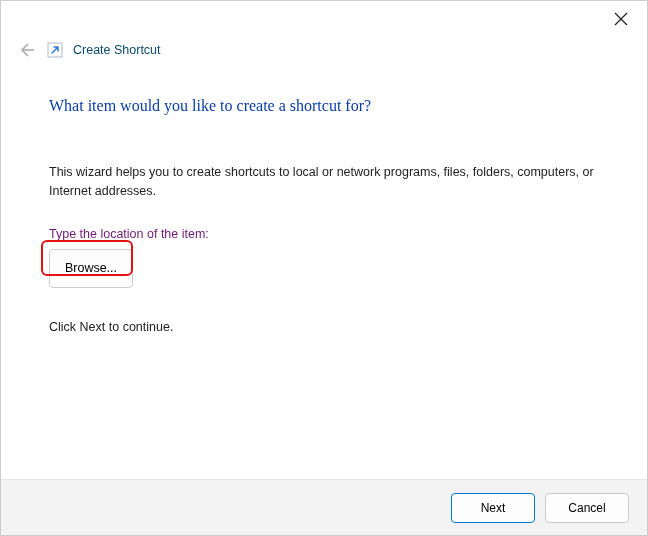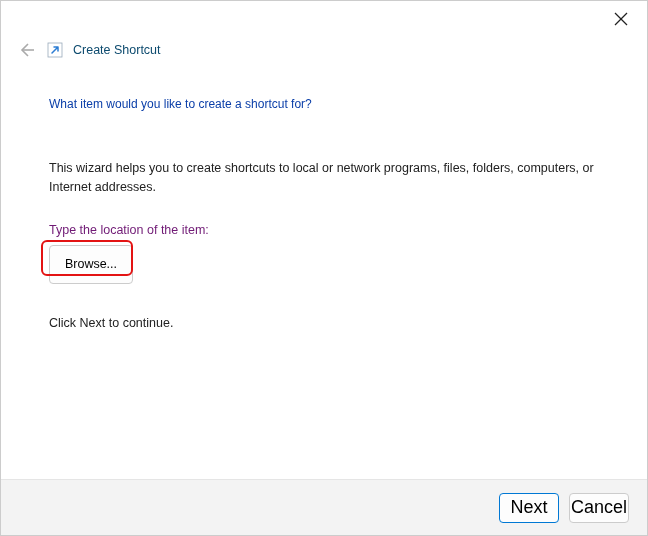--- a/index.html
+++ b/index.html
@@ -36,24 +36,25 @@
       width: 16px; height: 16px;
     }
     .dialog-title {
       font-size: 12.5px; color: #0c4a6e;
       margin-left: -2px;
     }
     .content {
       padding: 34px 44px 0 48px;
     }
     .heading {
-      font-size: 12px;
+      font-size: 16px;
       color: #0a3ea8;
       font-weight: 400;
       margin-bottom: 28px;
+      font-family: Liberation Serif, serif;
     }
     .body-text {
       font-size: 12.5px; color: #222;
       line-height: 1.5;
       margin-bottom: 26px;
       margin-top: 48px;
     }
     .label {
       font-size: 12.5px; color: #701a75;
       margin-bottom: 8px;
@@ -94,25 +95,25 @@
     .footer {
       position: absolute;
       left: 0; right: 0; bottom: 0;
       height: 56px;
       background: #f3f3f3;
       border-top: 1px solid #e5e5e5;
       display: flex; justify-content: flex-end; align-items: center;
       padding-right: 18px; gap: 10px;
     }
     .footer-btn {
-      height: 30px; width: 60px;
+      height: 30px; width: 84px;
       border: 1px solid #ccc;
       background: #fdfdfd;
       border-radius: 4px;
-      font-family: inherit; font-size: 18px;
+      font-family: inherit; font-size: 12px;
       cursor: pointer;
     }
     .footer-btn.primary {
       border: 1.5px solid #0078d4;
     }
   </style>
 </head>
 <body>
 
 <div class="titlebar">

